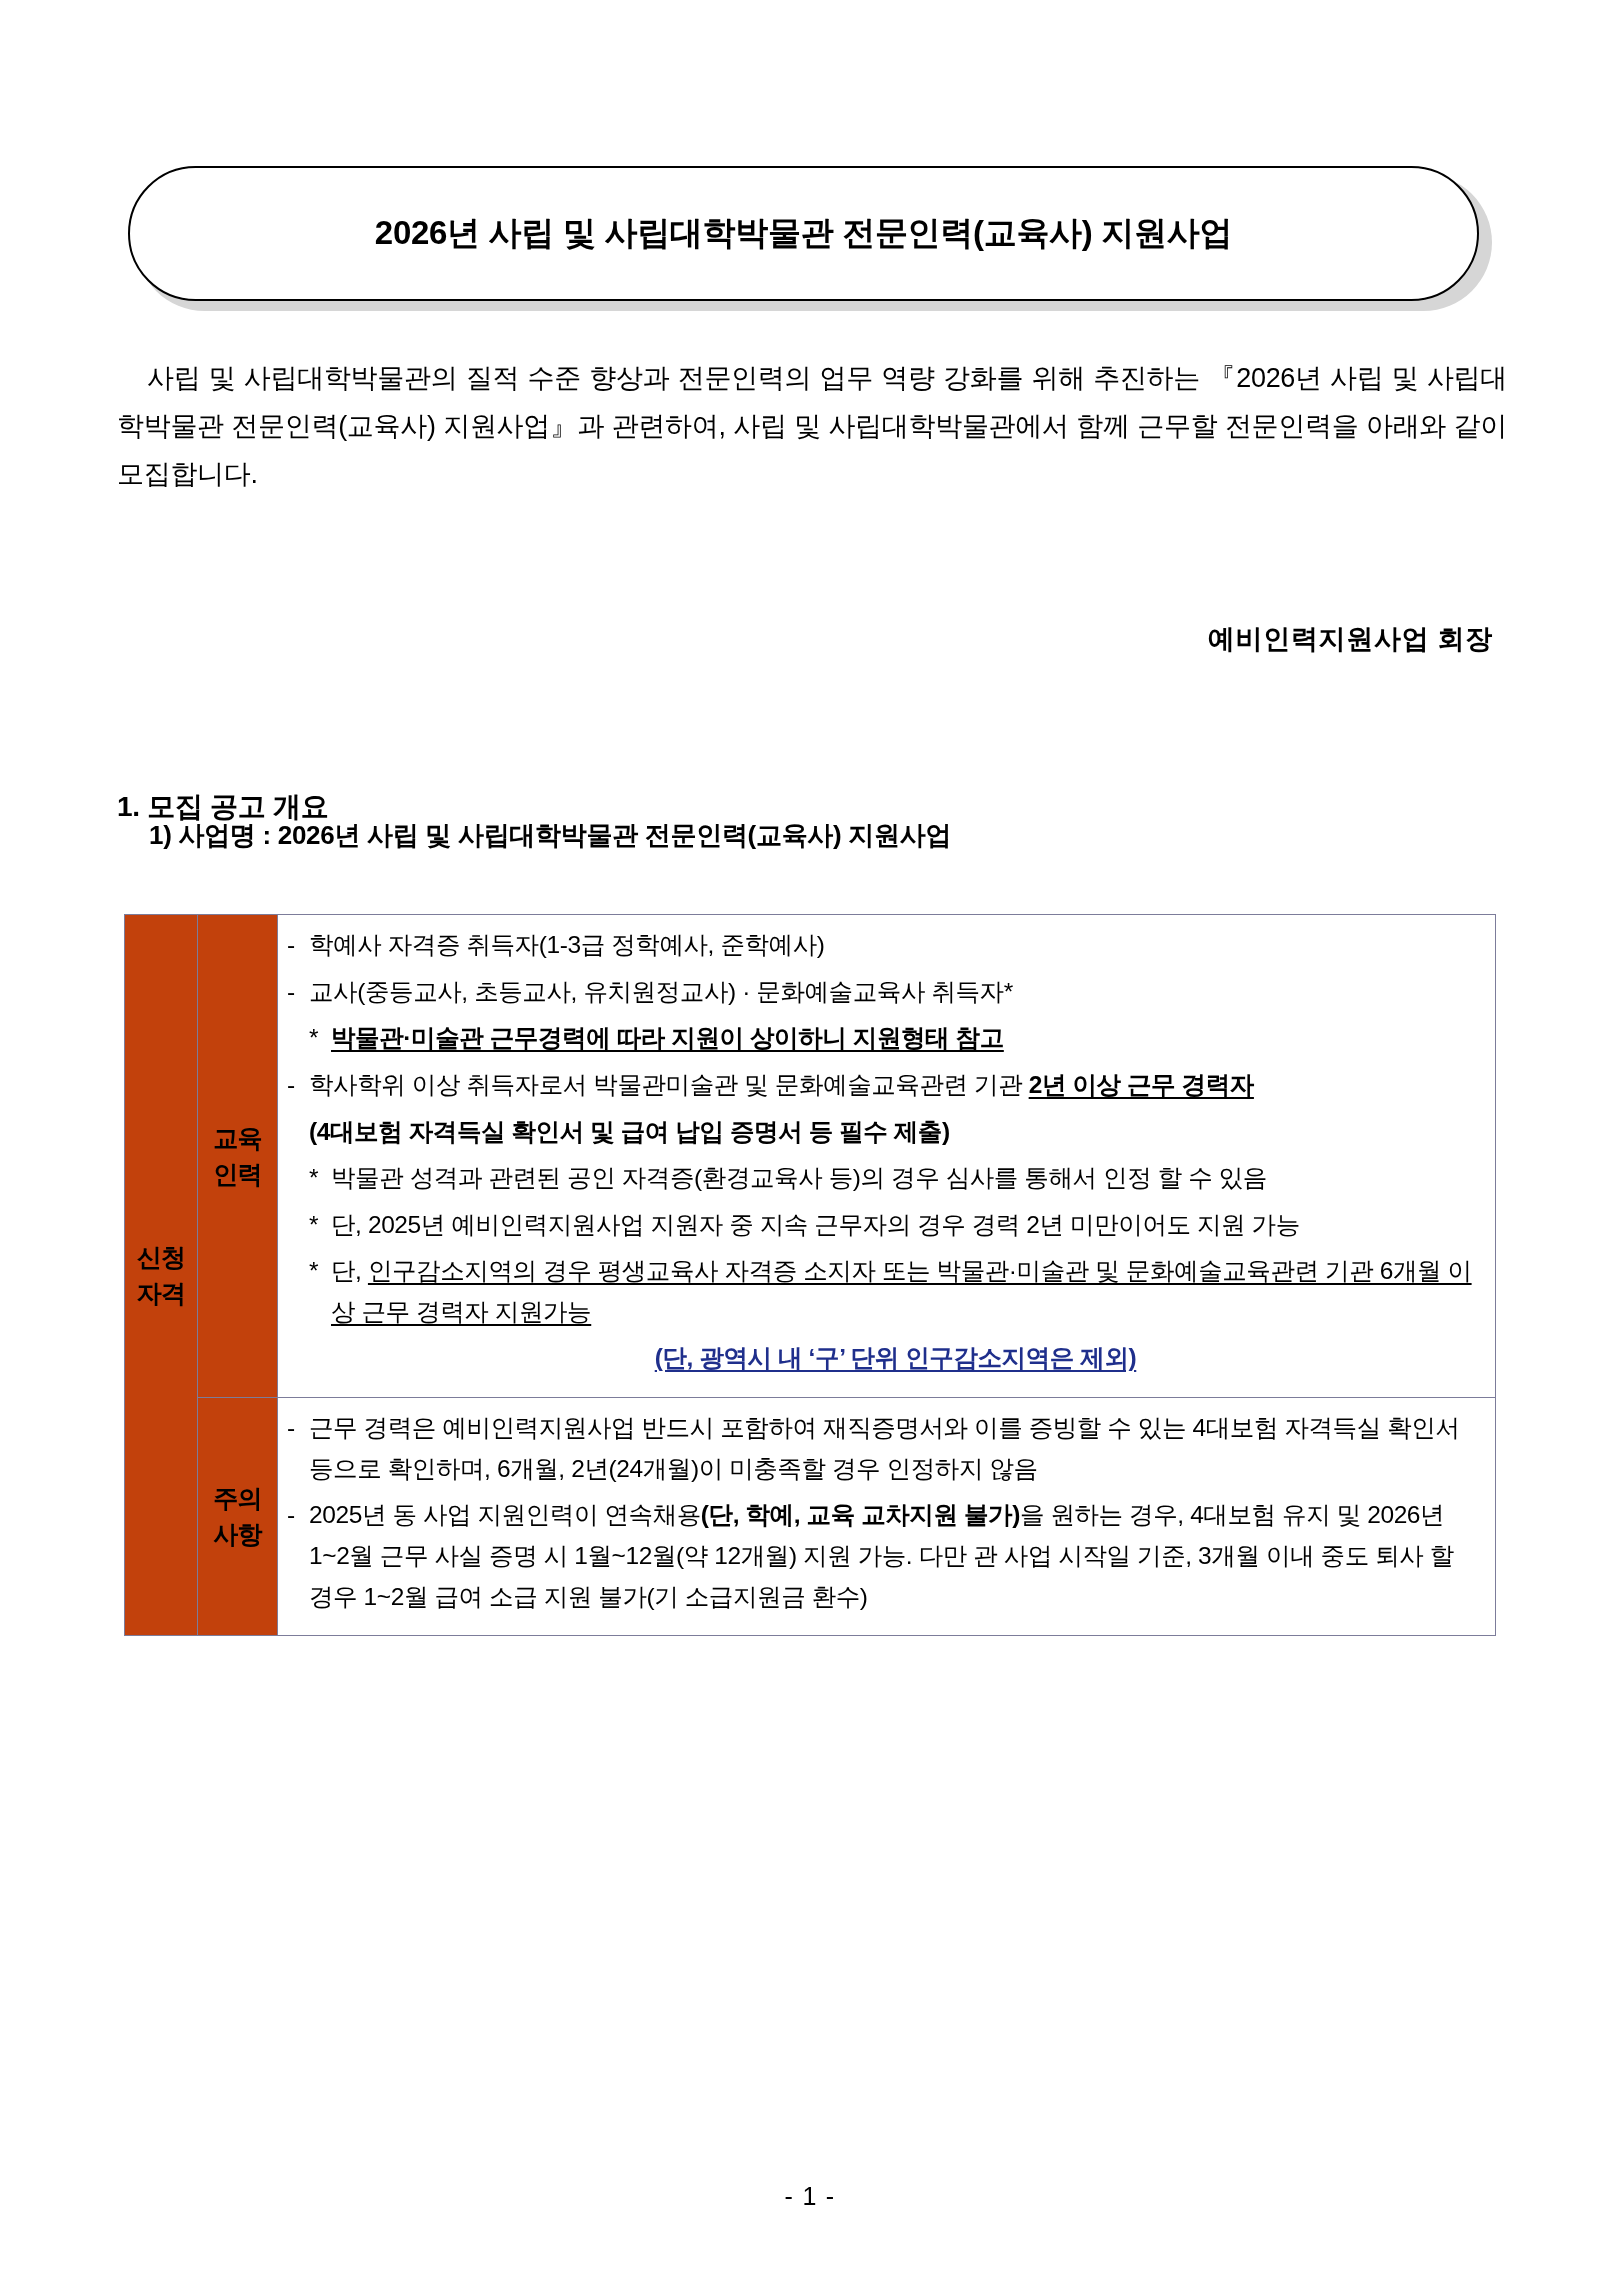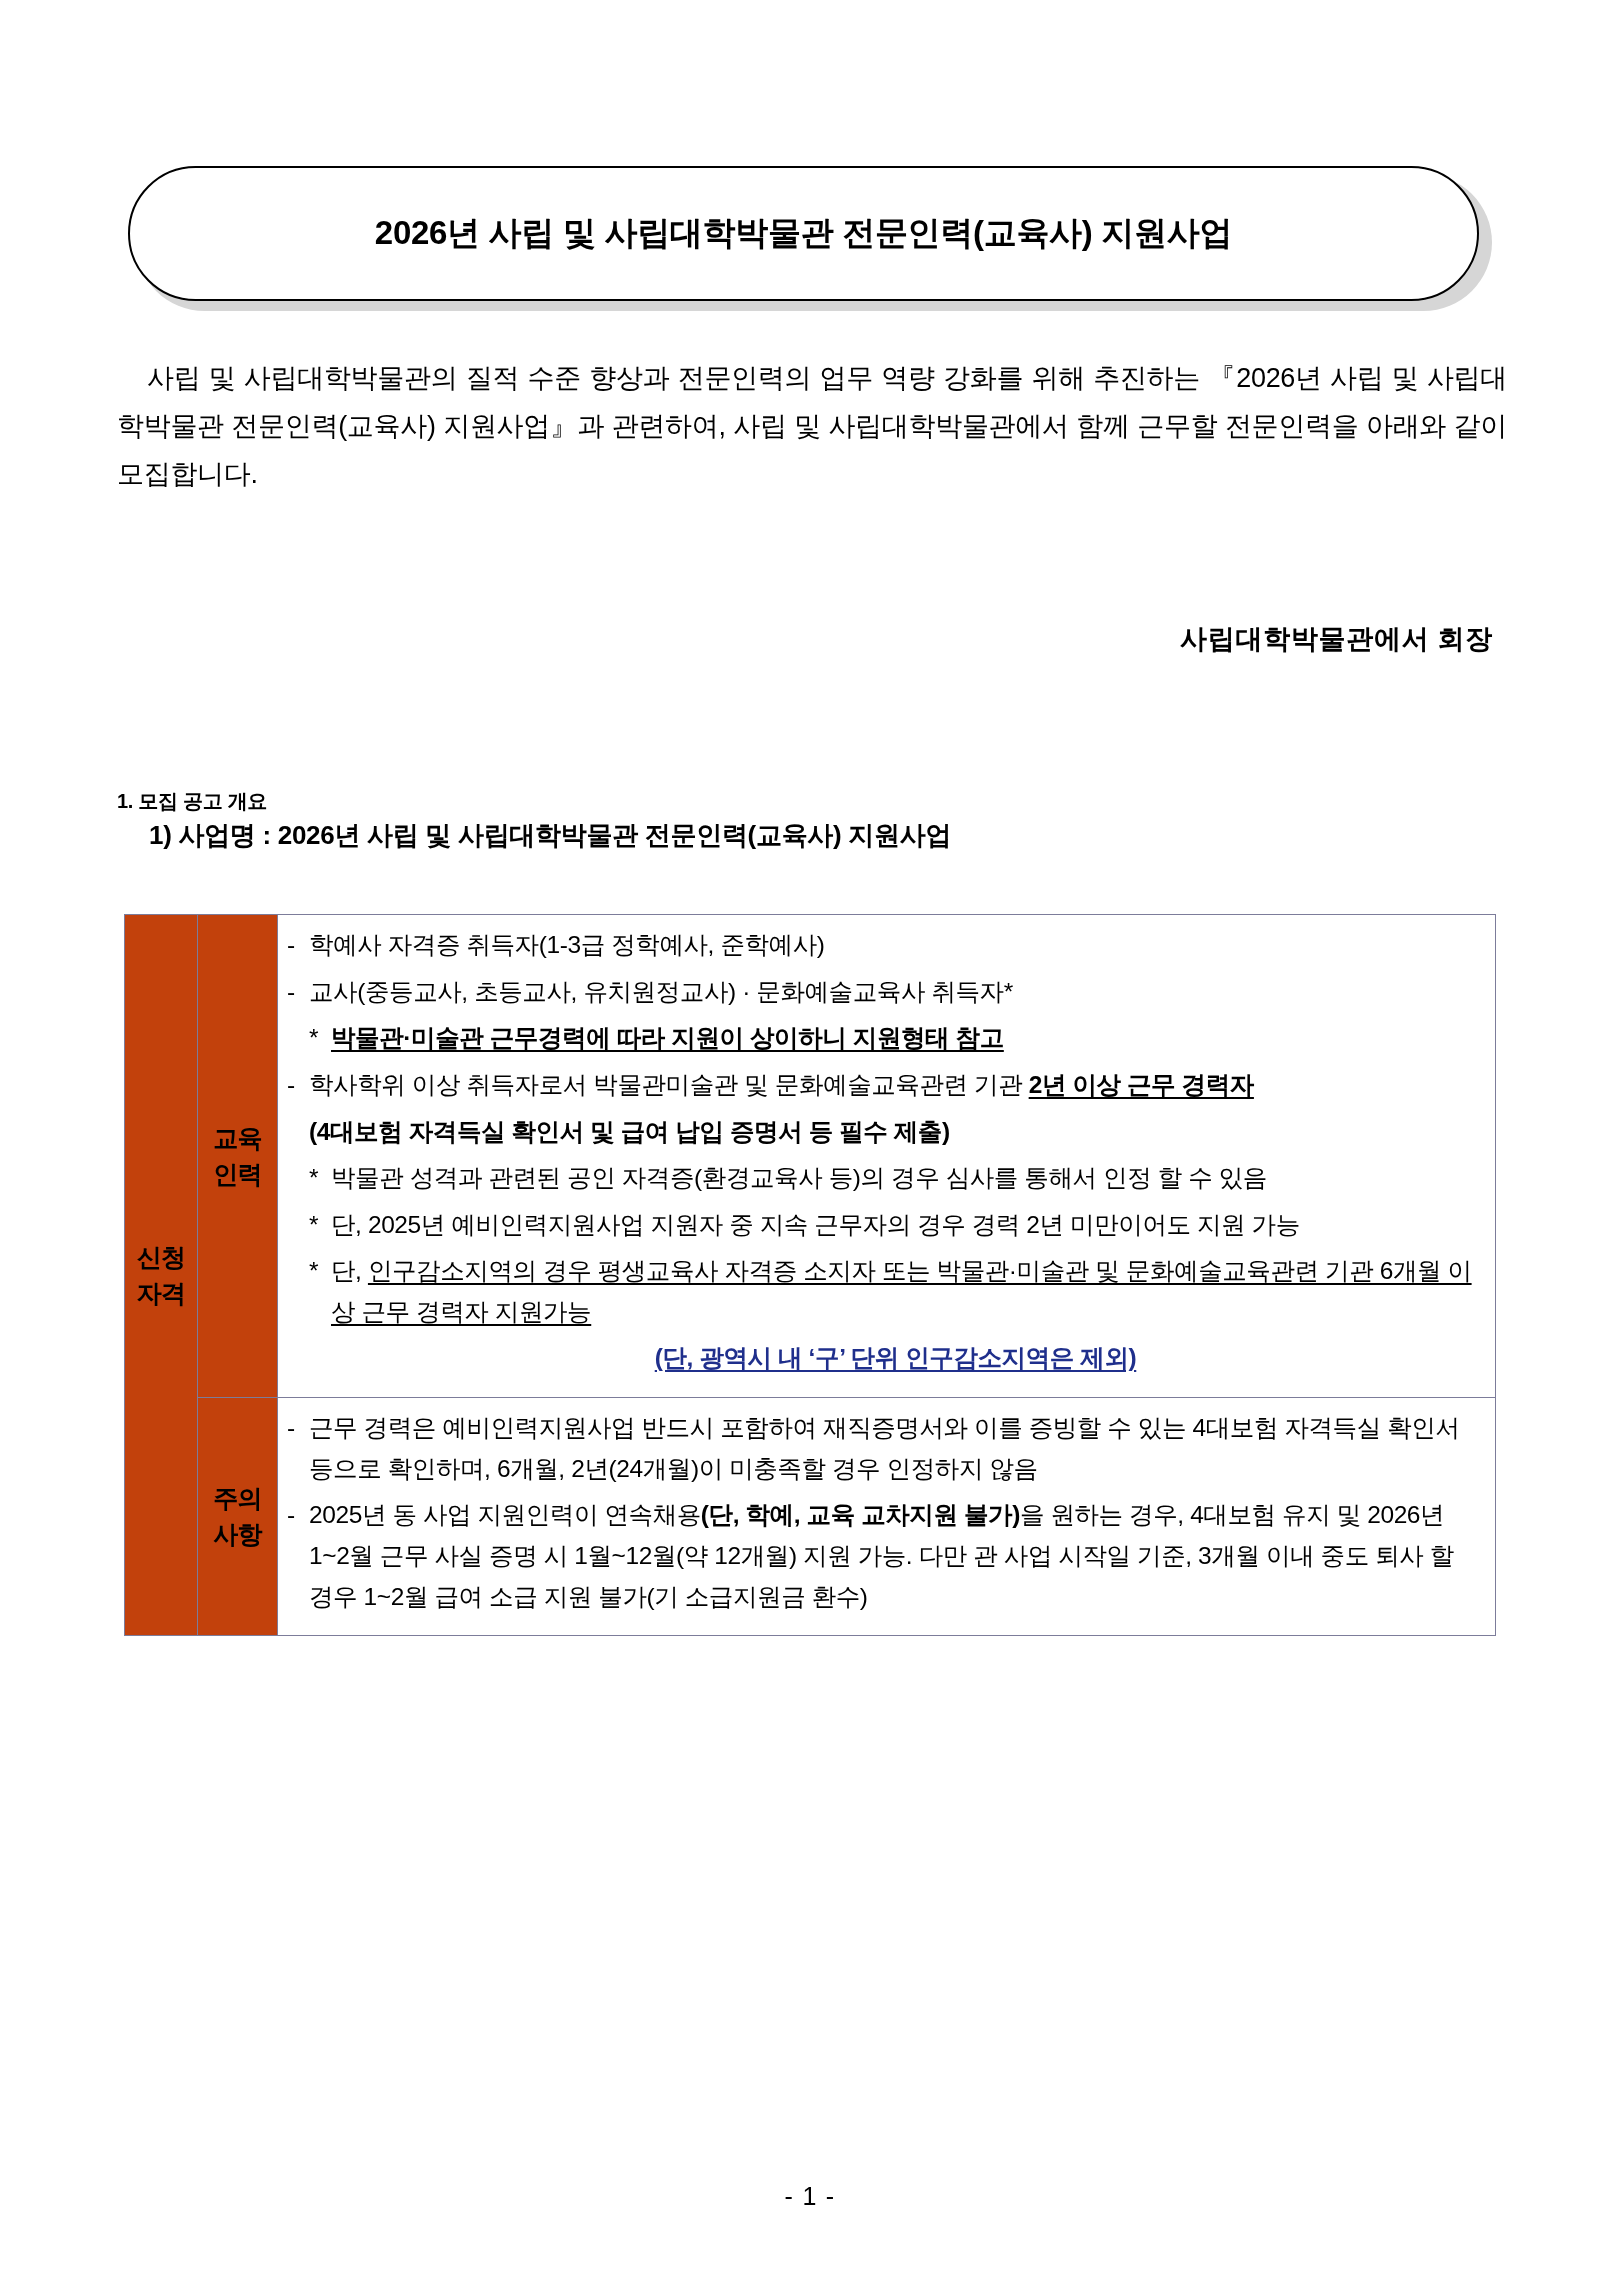--- a/index.html
+++ b/index.html
@@ -86,21 +86,21 @@
     font-weight: bold;
     line-height: 1.85;
     letter-spacing: 0.7px;
   }
 
   
   .sec-head {
     position: absolute;
     left: 117px;
     top: 760px;
-    font-size: 20px;
+    font-size: 28px;
     font-weight: bold;
     letter-spacing: -0.3px;
   }
   .sub-head {
     position: absolute;
     left: 149px;
     top: 790px;
     font-size: 26px;
     font-weight: bold;
     letter-spacing: -0.3px;
@@ -172,21 +172,21 @@
   <div class="title-wrap">
     <div class="title-shadow"></div>
     <div class="title-box">
       <div class="title-line">2026년 사립 및 사립대학박물관 전문인력(교육사) 지원사업</div>
     </div>
   </div>
 
   <div class="intro"><span class="indent"></span><span>사립 및 사립대학박물관의 질적 수준 향상과 전문인력의 업무 역량 강화를 위해 추진하는 『2026년 사립 및 사립대학박물관 전문인력(교육사) 지원사업』과 관련하여, 사립 및 사립대학박물관에서 함께 근무할 전문인력을 아래와 같이 모집합니다.</span></div>
 
   <div class="signature">
-    <div>사립대학박물관에서 회장</div>
+    <div>예비인력지원사업 회장</div>
   </div>
 
   <div class="sec-head">1. 모집 공고 개요</div>
   <div class="sub-head">1) 사업명 : 2026년 사립 및 사립대학박물관 전문인력(교육사) 지원사업</div>
 
   <table class="tbl">
     <colgroup>
       <col class="col-a">
         <col class="col-b">
         <col class="col-c">

